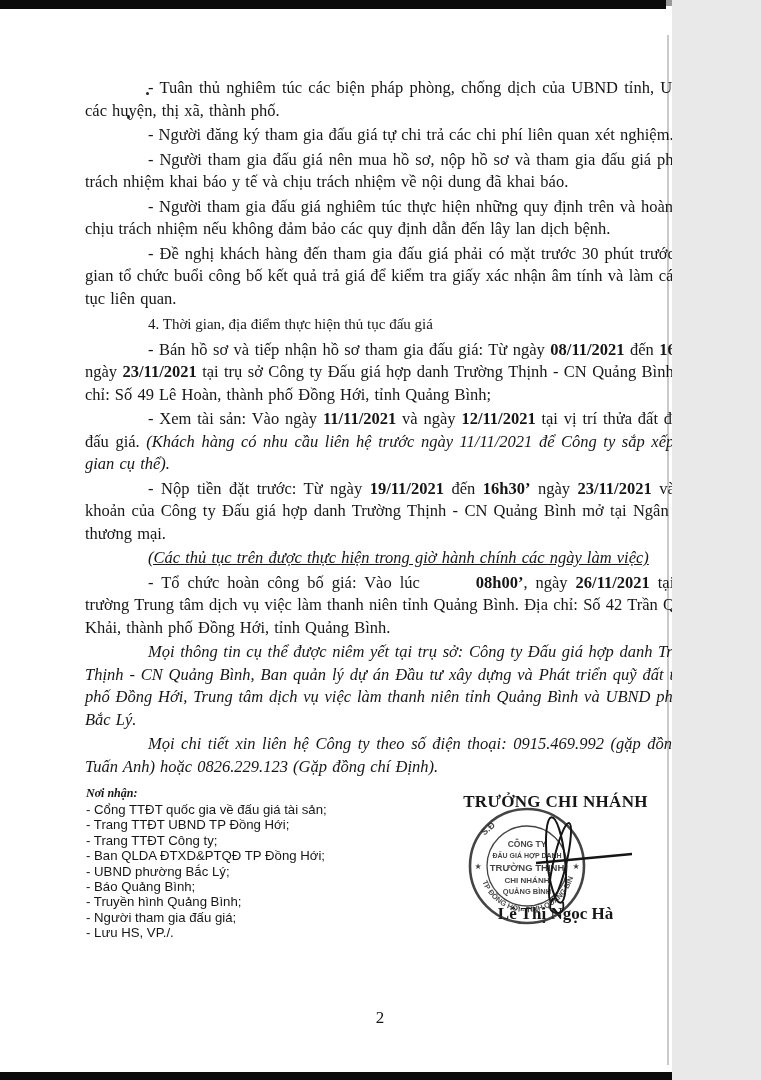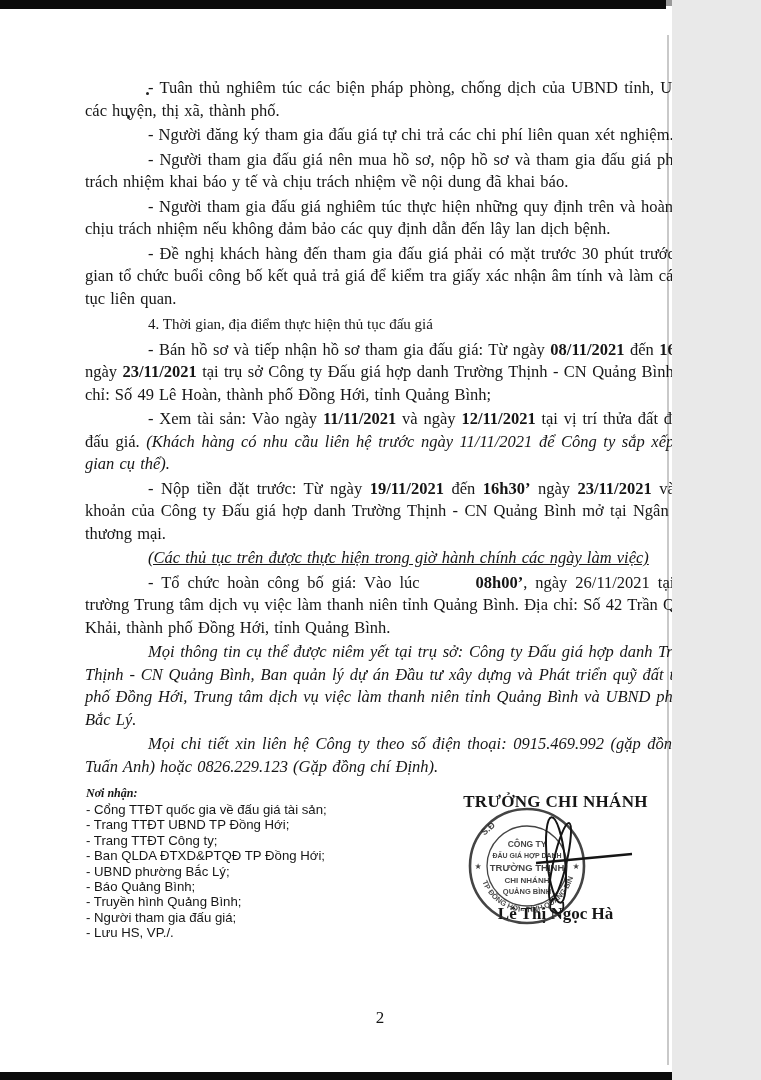--- a/index.html
+++ b/index.html
@@ -89,21 +89,21 @@
     <p class="para"><span>- Tuân thủ nghiêm túc các biện pháp phòng, chống dịch của UBND tỉnh, UBND các huyện, thị xã, thành phố.</span></p>
     <p class="para"><span>- Người đăng ký tham gia đấu giá tự chi trả các chi phí liên quan xét nghiệm.</span></p>
     <p class="para"><span>- Người tham gia đấu giá nên mua hồ sơ, nộp hồ sơ và tham gia đấu giá phải có trách nhiệm khai báo y tế và chịu trách nhiệm về nội dung đã khai báo.</span></p>
     <p class="para"><span>- Người tham gia đấu giá nghiêm túc thực hiện những quy định trên và hoàn toàn chịu trách nhiệm nếu không đảm bảo các quy định dẫn đến lây lan dịch bệnh.</span></p>
     <p class="para"><span>- Đề nghị khách hàng đến tham gia đấu giá phải có mặt trước 30 phút trước thời gian tổ chức buổi công bố kết quả trả giá để kiểm tra giấy xác nhận âm tính và làm các thủ tục liên quan.</span></p>
     <p class="heading">4. Thời gian, địa điểm thực hiện thủ tục đấu giá</p>
     <p class="para"><span>- Bán hồ sơ và tiếp nhận hồ sơ tham gia đấu giá: Từ ngày </span><span style="font-weight: bold;">08/11/2021</span><span> đến </span><span style="font-weight: bold;">16h30’</span><span> ngày </span><span style="font-weight: bold;">23/11/2021</span><span> tại trụ sở Công ty Đấu giá hợp danh Trường Thịnh - CN Quảng Bình. Địa chỉ: Số 49 Lê Hoàn, thành phố Đồng Hới, tỉnh Quảng Bình;</span></p>
     <p class="para"><span>- Xem tài sản: Vào ngày </span><span style="font-weight: bold;">11/11/2021</span><span> và ngày </span><span style="font-weight: bold;">12/11/2021</span><span> tại vị trí thửa đất đưa ra đấu giá. </span><span style="font-style: italic;">(Khách hàng có nhu cầu liên hệ trước ngày 11/11/2021 để Công ty sắp xếp thời gian cụ thể).</span></p>
     <p class="para"><span>- Nộp tiền đặt trước: Từ ngày </span><span style="font-weight: bold;">19/11/2021</span><span> đến </span><span style="font-weight: bold;">16h30’</span><span> ngày </span><span style="font-weight: bold;">23/11/2021</span><span> vào tài khoản của Công ty Đấu giá hợp danh Trường Thịnh - CN Quảng Bình mở tại Ngân hàng thương mại.</span></p>
     <p class="para"><span style="font-style: italic; text-decoration: underline;">(Các thủ tục trên được thực hiện trong giờ hành chính các ngày làm việc)</span></p>
-    <p class="para"><span>- Tổ chức hoàn công bố giá: Vào lúc </span><span style="font-weight: bold; margin-left: 48px;">08h00’</span><span>, ngày </span><span style="font-weight: normal;">26/11/2021</span><span> tại Hội trường Trung tâm dịch vụ việc làm thanh niên tỉnh Quảng Bình. Địa chỉ: Số 42 Trần Quang Khải, thành phố Đồng Hới, tỉnh Quảng Bình.</span></p>
+    <p class="para"><span>- Tổ chức hoàn công bố giá: Vào lúc </span><span style="font-weight: bold; margin-left: 48px;">08h00’</span><span>, ngày </span><span style="font-weight: bold;">26/11/2021</span><span> tại Hội trường Trung tâm dịch vụ việc làm thanh niên tỉnh Quảng Bình. Địa chỉ: Số 42 Trần Quang Khải, thành phố Đồng Hới, tỉnh Quảng Bình.</span></p>
     <p class="para"><span style="font-style: italic;">Mọi thông tin cụ thể được niêm yết tại trụ sở: Công ty Đấu giá hợp danh Trường Thịnh - CN Quảng Bình, Ban quản lý dự án Đầu tư xây dựng và Phát triển quỹ đất thành phố Đồng Hới, Trung tâm dịch vụ việc làm thanh niên tỉnh Quảng Bình và UBND phường Bắc Lý.</span></p>
     <p class="para"><span style="font-style: italic;">Mọi chi tiết xin liên hệ Công ty theo số điện thoại: 0915.469.992 (gặp đồng chí Tuấn Anh) hoặc 0826.229.123 (Gặp đồng chí Định).</span></p>
   </div>
 
   <div class="recipients">
     <div class="recip-label">Nơi nhận:</div>
     <div class="recip-item">- Cổng TTĐT quốc gia về đấu giá tài sản;</div>
     <div class="recip-item">- Trang TTĐT UBND TP Đồng Hới;</div>
     <div class="recip-item">- Trang TTĐT Công ty;</div>
     <div class="recip-item">- Ban QLDA ĐTXD&amp;PTQĐ TP Đồng Hới;</div>

